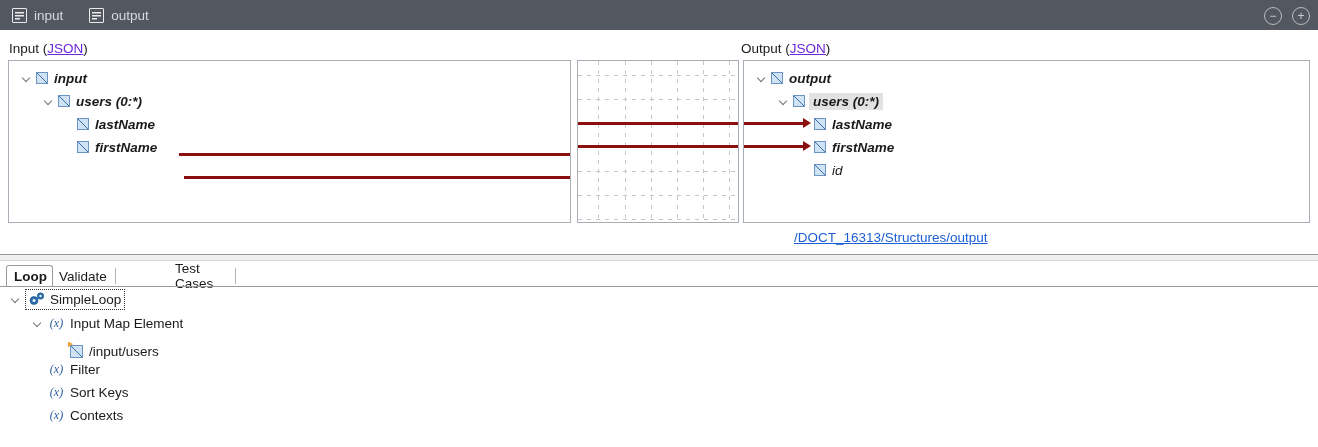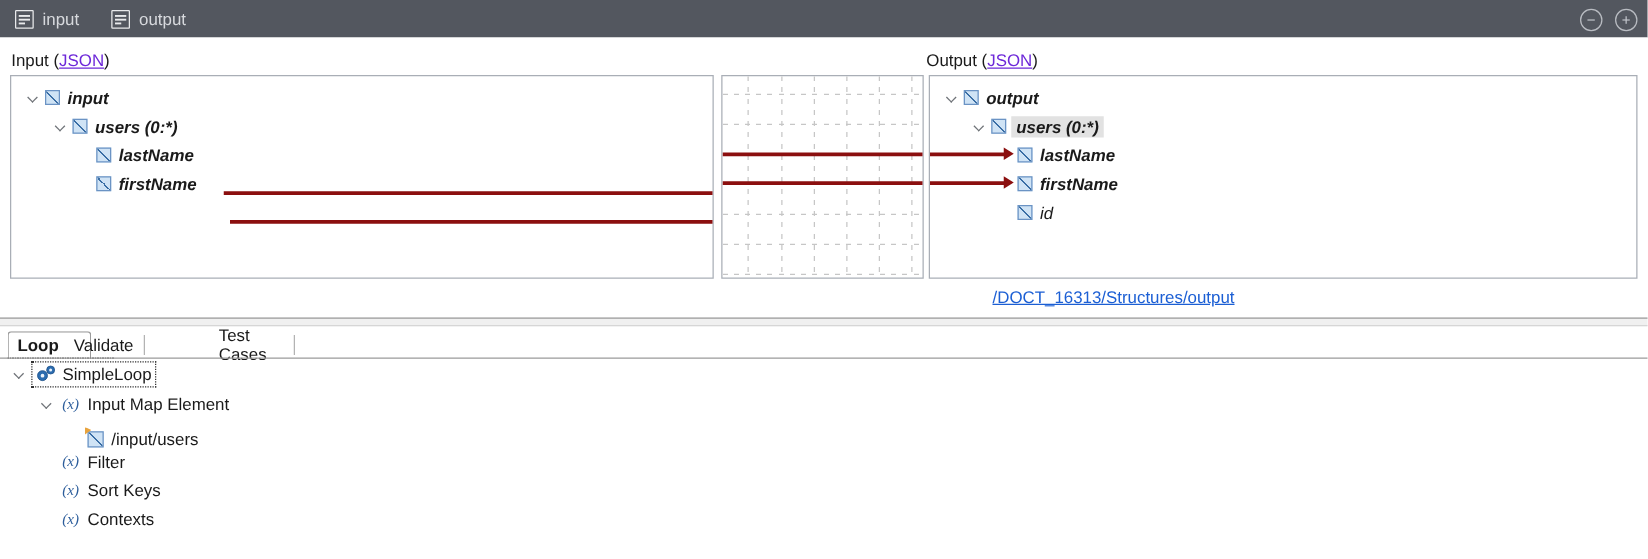--- a/index.html
+++ b/index.html
@@ -236,21 +236,21 @@
     <div class="wire" style="left:0;top:84px;width:60px;"></div>
     <div class="arrow" style="left:59px;top:80px;"></div>
   </div>
 
   <a class="pathlnk" style="left:775px;top:200px;margin-left:19px;">/DOCT_16313/Structures/output</a>
 </div>
 
 <div class="splitter"></div>
 
 <div class="btabs">
-  <div class="btab active" style="left:6px;width:67px;">
+  <div class="btab active" style="left:6px;width:47px;">
     <span>Loop</span>
   </div>
   <div class="btab" style="left:52px;width:64px;">
     <span>Validate</span>
     <span class="sep"></span>
   </div>
   <div class="btab" style="left:116px;width:38px;margin-top:35px;">
     <span>Util</span>
     <span class="sep"></span>
   </div>

